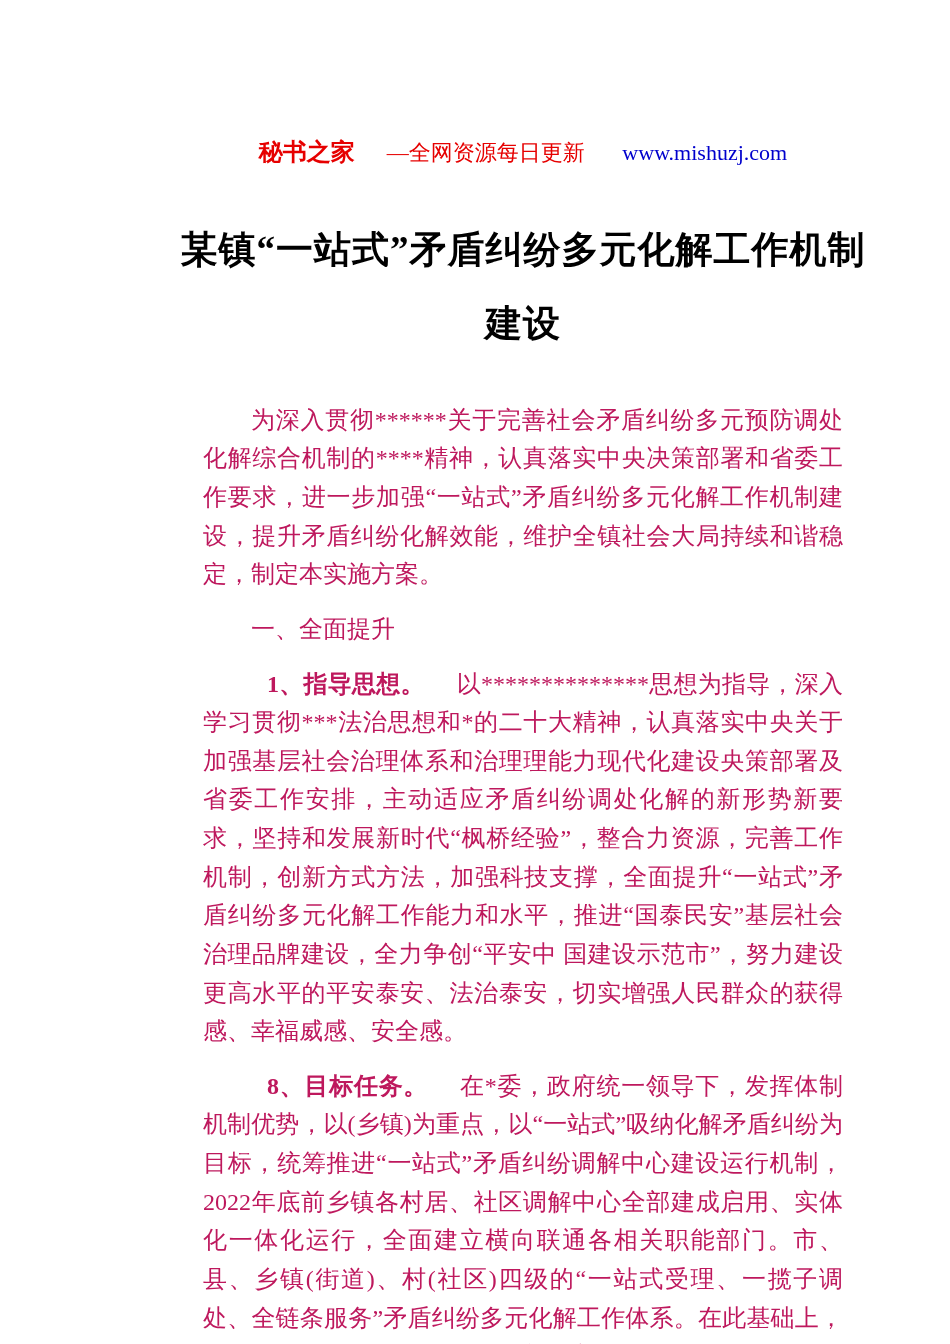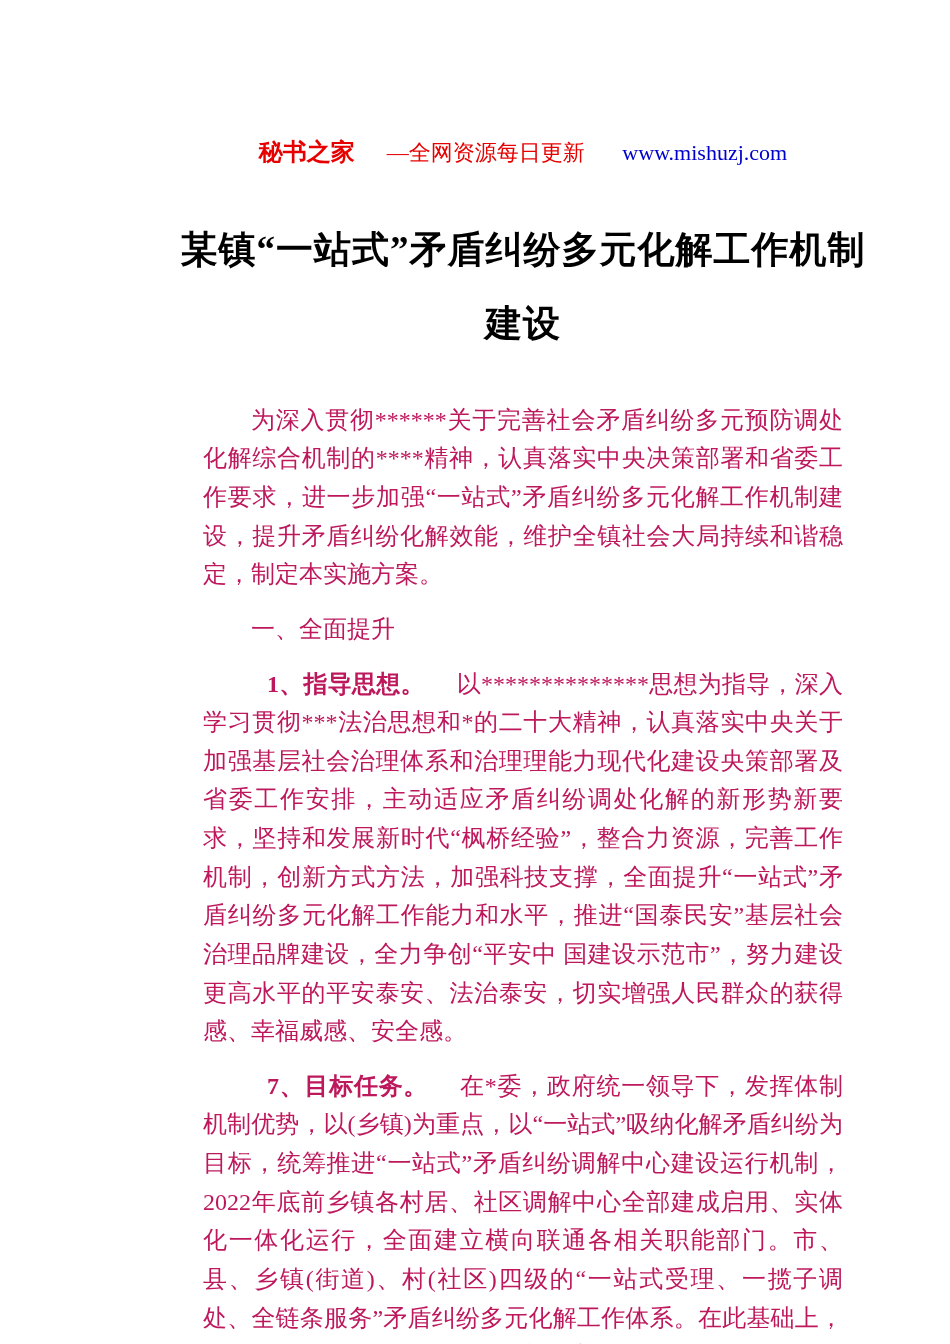--- a/index.html
+++ b/index.html
@@ -71,16 +71,16 @@
   <div class="site-header">
     <span class="brand">秘书之家</span><span class="tagline">—全网资源每日更新 </span><span class="url">www.mishuzj.com</span>
   </div>
 
   <h1 class="doc-title">某镇“一站式”矛盾纠纷多元化解工作机制建设</h1>
 
   <div class="content">
     <p class="para">为深入贯彻******关于完善社会矛盾纠纷多元预防调处化解综合机制的****精神，认真落实中央决策部署和省委工作要求，进一步加强“一站式”矛盾纠纷多元化解工作机制建设，提升矛盾纠纷化解效能，维护全镇社会大局持续和谐稳定，制定本实施方案。</p>
     <p class="para">一、全面提升</p>
     <p class="para"><span class="lead">1、指导思想。</span><span>以**************思想为指导，深入学习贯彻***法治思想和*的二十大精神，认真落实中央关于加强基层社会治理体系和治理理能力现代化建设央策部署及省委工作安排，主动适应矛盾纠纷调处化解的新形势新要求，坚持和发展新时代“枫桥经验”，整合力资源，完善工作机制，创新方式方法，加强科技支撑，全面提升“一站式”矛盾纠纷多元化解工作能力和水平，推进“国泰民安”基层社会治理品牌建设，全力争创“平安中 国建设示范市”，努力建设更高水平的平安泰安、法治泰安，切实增强人民群众的获得感、幸福威感、安全感。</span></p>
-    <p class="para"><span class="lead">7、目标任务。</span><span>在*委，政府统一领导下，发挥体制机制优势，以(乡镇)为重点，以“一站式”吸纳化解矛盾纠纷为目标，统筹推进“一站式”矛盾纠纷调解中心建设运行机制，2022年底前乡镇各村居、社区调解中心全部建成启用、实体化一体化运行，全面建立横向联通各相关职能部门。市、县、乡镇(街道)、村(社区)四级的“一站式受理、一揽子调处、全链条服务”矛盾纠纷多元化解工作体系。在此基础上，加强规范化建设，积极探索创新，着为打造特色品牌，不断提升工作效能，持续推动乡镇矛盾纠纷调</span></p>
+    <p class="para"><span class="lead">8、目标任务。</span><span>在*委，政府统一领导下，发挥体制机制优势，以(乡镇)为重点，以“一站式”吸纳化解矛盾纠纷为目标，统筹推进“一站式”矛盾纠纷调解中心建设运行机制，2022年底前乡镇各村居、社区调解中心全部建成启用、实体化一体化运行，全面建立横向联通各相关职能部门。市、县、乡镇(街道)、村(社区)四级的“一站式受理、一揽子调处、全链条服务”矛盾纠纷多元化解工作体系。在此基础上，加强规范化建设，积极探索创新，着为打造特色品牌，不断提升工作效能，持续推动乡镇矛盾纠纷调</span></p>
   </div>
 
 </div>
 
 </body></html>

